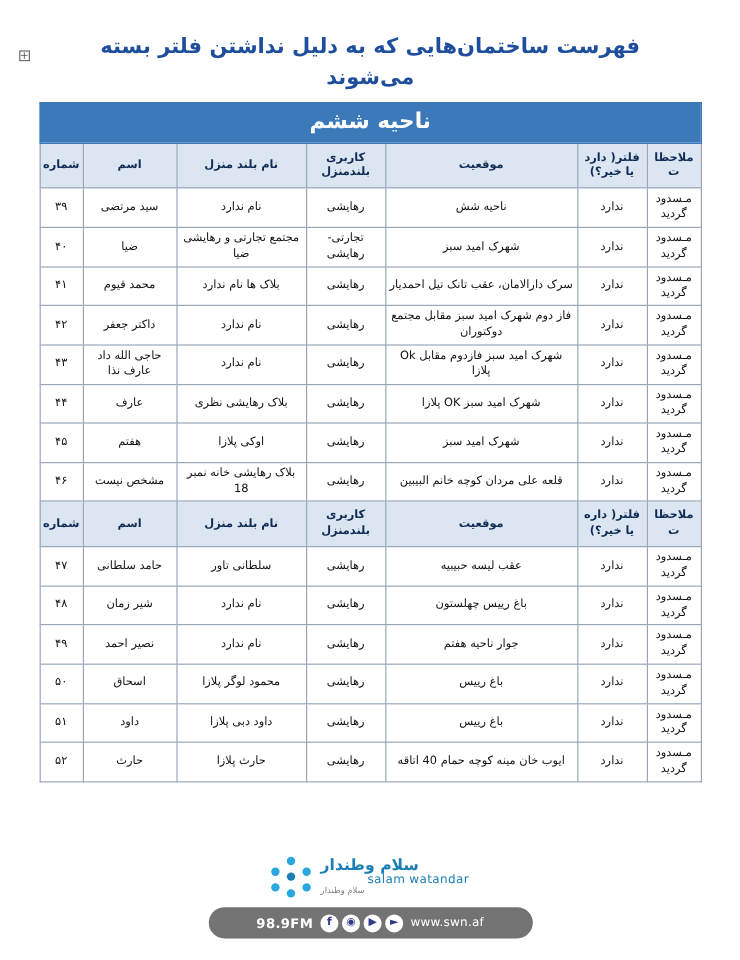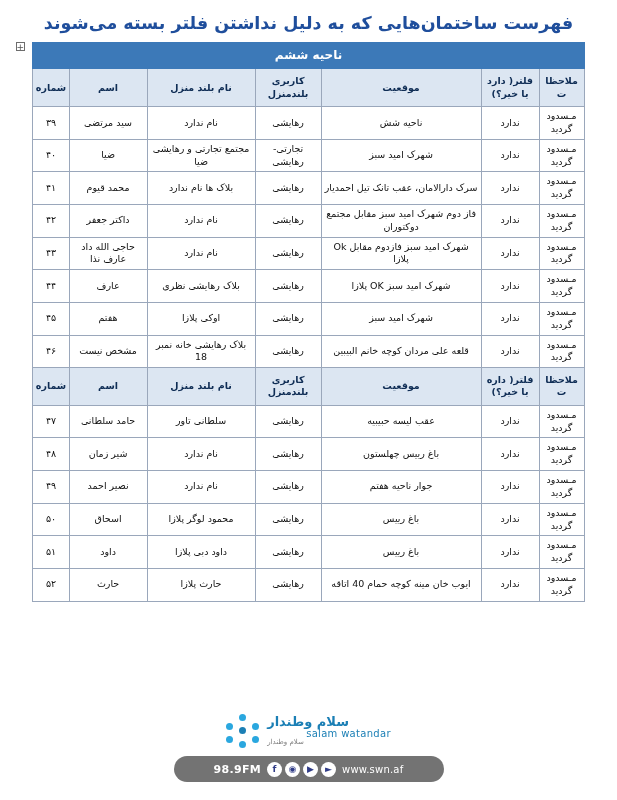--- a/index.html
+++ b/index.html
@@ -13,21 +13,21 @@
     font-family: "DejaVu Sans", "Liberation Sans", sans-serif;
     color: #1b1b1b;
     overflow: hidden;
     position: relative;
   }
   .page {
     width: 617px;
     height: 800px;
     position: relative;
     box-sizing: border-box;
-    padding: 0;
+    padding: 16px;
   }
   .title {
     text-align: center;
     color: #1f4e9c;
     font-weight: bold;
     font-size: 17.5px;
     line-height: 1.5;
     padding: 10px 34px 6px 34px;
     direction: rtl;
   }
@@ -64,21 +64,21 @@
     vertical-align: middle;
     line-height: 1.35;
     color: #111;
     background: #fff;
     word-wrap: break-word;
   }
   tr.section-head td {
     background: #3c79b8;
     color: #ffffff;
     font-weight: bold;
-    font-size: 12px;
+    font-size: 18px;
     padding: 4px 0 5px 0;
     letter-spacing: 0.3px;
     border-color: #3c79b8;
   }
   tr.col-head td {
     background: #dce6f2;
     font-weight: bold;
     font-size: 9.5px;
     color: #0f2d55;
     padding: 6px 2px;

